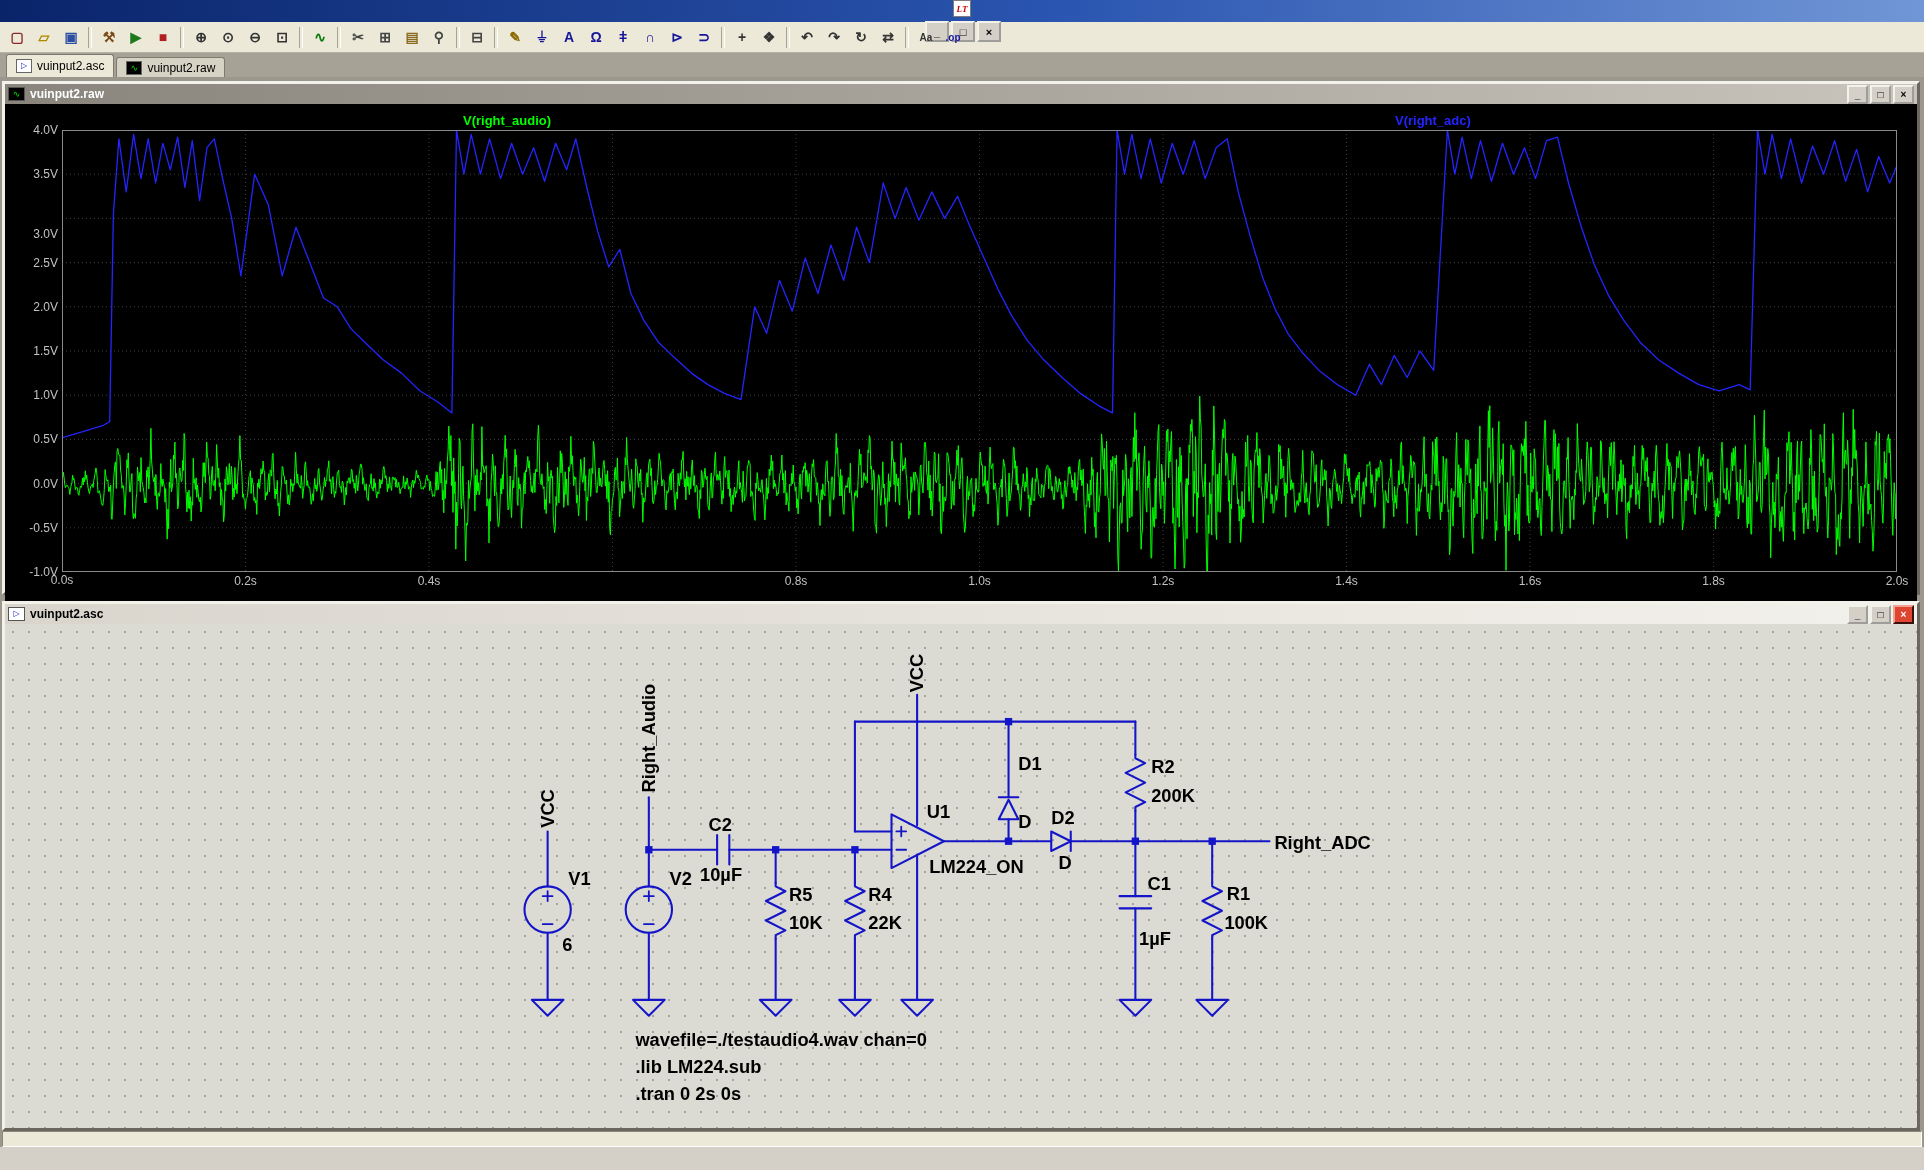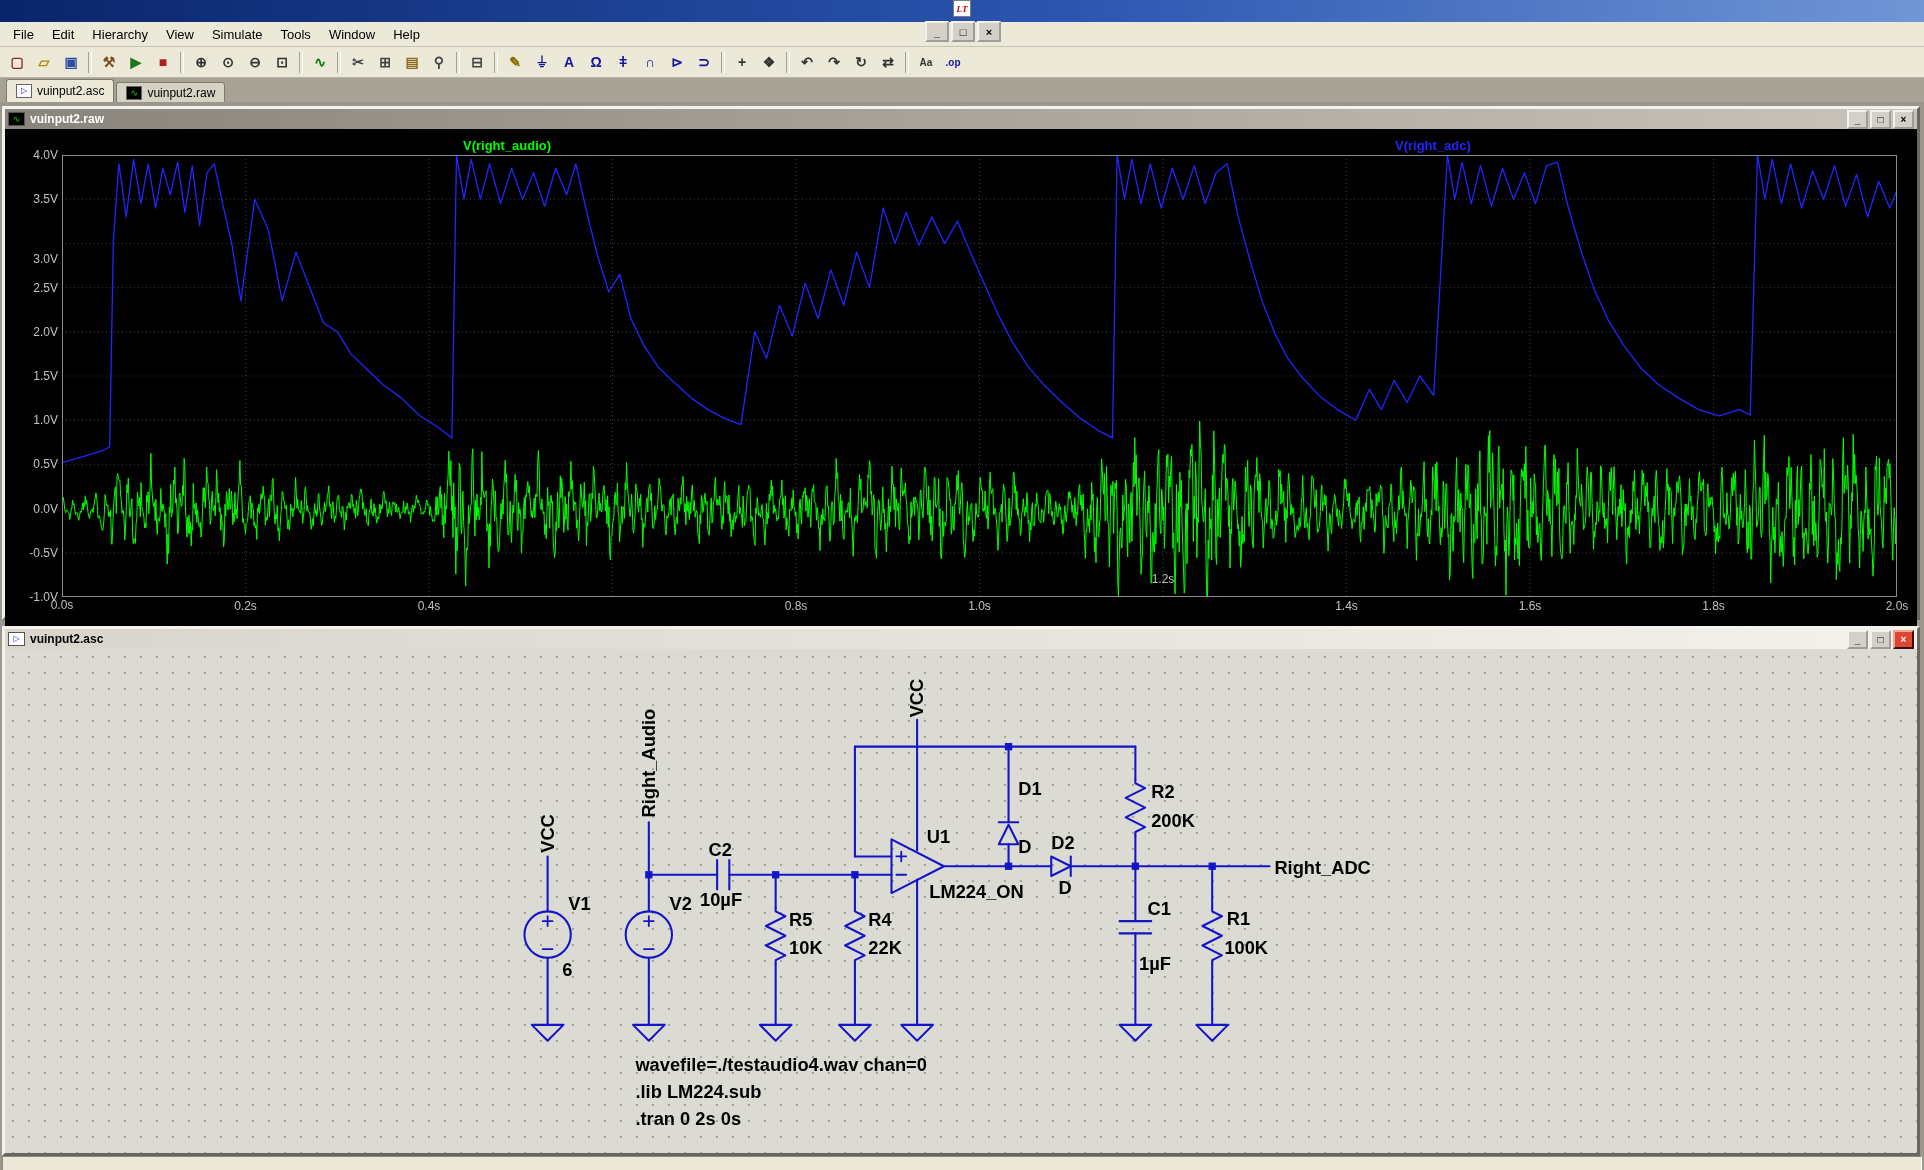--- a/index.html
+++ b/index.html
@@ -82,30 +82,20 @@
     <div class="app-icon">
         <span>LT</span>
       </div>
     <div style="display:flex">
         <span class="winbtn">_</span>
         <span class="winbtn">□</span>
         <span class="winbtn">×</span>
       </div>
   </div>
 
-  <div class="menubar">
-      <span class="menu-item">File</span>
-      <span class="menu-item">Edit</span>
-      <span class="menu-item">Hierarchy</span>
-      <span class="menu-item">View</span>
-      <span class="menu-item">Simulate</span>
-      <span class="menu-item">Tools</span>
-      <span class="menu-item">Window</span>
-      <span class="menu-item">Help</span>
-    </div>
 
   <div class="toolbar">
       <div class="tbtn" style="color: rgb(138, 43, 43);">▢</div>
       <div class="tbtn" style="color: rgb(176, 137, 0);">▱</div>
       <div class="tbtn" style="color: rgb(44, 79, 163);">▣</div>
       <div class="tsep"></div>
       <div class="tbtn" style="color: rgb(122, 74, 24);">⚒</div>
       <div class="tbtn" style="color: rgb(28, 122, 28);">▶</div>
       <div class="tbtn" style="color: rgb(176, 32, 32);">■</div>
       <div class="tsep"></div>
@@ -179,21 +169,21 @@
             <div class="ylab" style="top: 328.4px;">0.5V</div>
             <div class="ylab" style="top: 372.6px;">0.0V</div>
             <div class="ylab" style="top: 416.8px;">-0.5V</div>
             <div class="ylab" style="top: 461px;">-1.0V</div>
             <div class="xlab" style="left: 35px; top: 469px;">0.0s</div>
             <div class="xlab" style="left: 218.5px; top: 470px;">0.2s</div>
             <div class="xlab" style="left: 402px; top: 470px;">0.4s</div>
             <div class="xlab" style="left: 585.5px; top: 470px; margin-top: 47px;">0.6s</div>
             <div class="xlab" style="left: 769px; top: 470px;">0.8s</div>
             <div class="xlab" style="left: 952.5px; top: 470px;">1.0s</div>
-            <div class="xlab" style="left: 1136px; top: 443px;">1.2s</div>
+            <div class="xlab" style="left: 1136px; top: 470px;">1.2s</div>
             <div class="xlab" style="left: 1319.5px; top: 470px;">1.4s</div>
             <div class="xlab" style="left: 1503px; top: 470px;">1.6s</div>
             <div class="xlab" style="left: 1686.5px; top: 470px;">1.8s</div>
             <div class="xlab" style="left: 1870px; top: 470px;">2.0s</div>
             <svg width="1835" height="442" style="position: absolute; left: 57px; top: 26px;">
               <line x1="0" y1="0" x2="1835" y2="0" stroke="#3e3e3e" stroke-dasharray="1 3"></line>
               <line x1="0" y1="44.2" x2="1835" y2="44.2" stroke="#3e3e3e" stroke-dasharray="1 3"></line>
               <line x1="0" y1="88.4" x2="1835" y2="88.4" stroke="#3e3e3e" stroke-dasharray="1 3"></line>
               <line x1="0" y1="132.6" x2="1835" y2="132.6" stroke="#3e3e3e" stroke-dasharray="1 3"></line>
               <line x1="0" y1="176.8" x2="1835" y2="176.8" stroke="#3e3e3e" stroke-dasharray="1 3"></line>

